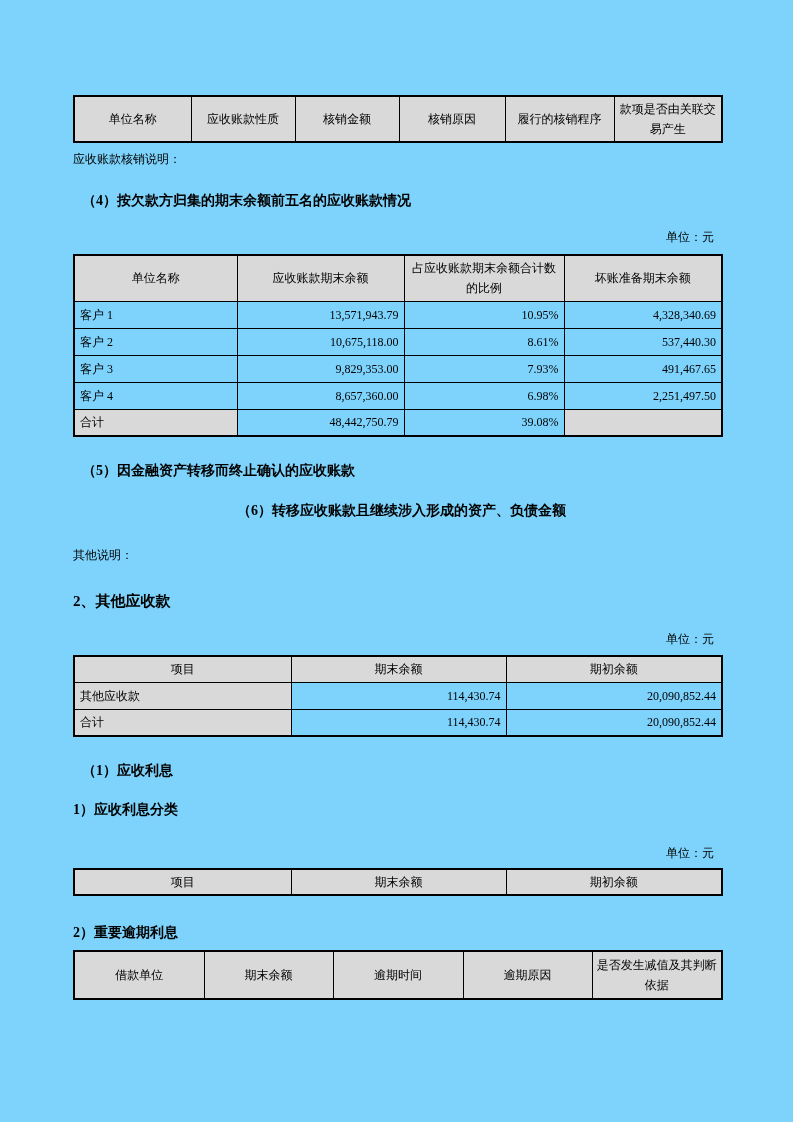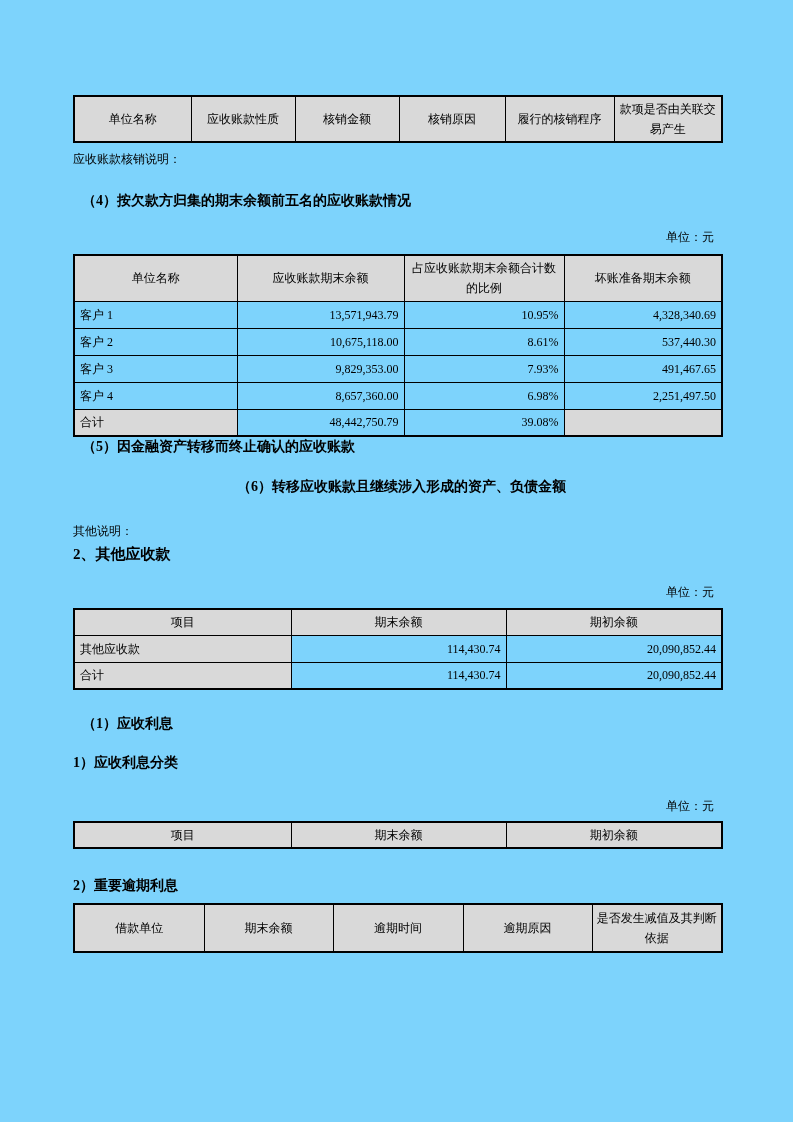--- a/index.html
+++ b/index.html
@@ -29,23 +29,23 @@
   .t1 { margin-top:95px; }
   .t1 th { height:46px; }
 
   .note { font-size:12px; line-height:16px; }
   .note-writeoff { margin-top:8px; }
   .note-other { margin-top:27px; }
 
   .hd { font-size:14px; font-weight:bold; line-height:19px; }
   .indent { margin-left:9px; }
   .hd4 { margin-top:24px; }
-  .hd5 { }
+  .hd5 { margin-top:24px; }
   .hd6 { margin-top:21px;text-align:center; }
-  .hd-other { margin-top:6px; font-size:15px; }
+  .hd-other { margin-top:29px; font-size:15px; }
   .hd-int { margin-top:24px; }
   .hd-int-cls { margin-top:20px; }
   .hd-overdue { margin-top:27px; }
 
   .unit { font-size:12px; line-height:16px; text-align:right; padding-right:7px; }
   .unit1 { margin-top:19px; }
   .unit2 { margin-top:20px; }
   .unit3 { margin-top:26px; }
 
   .t2 { margin-top:9px; }

